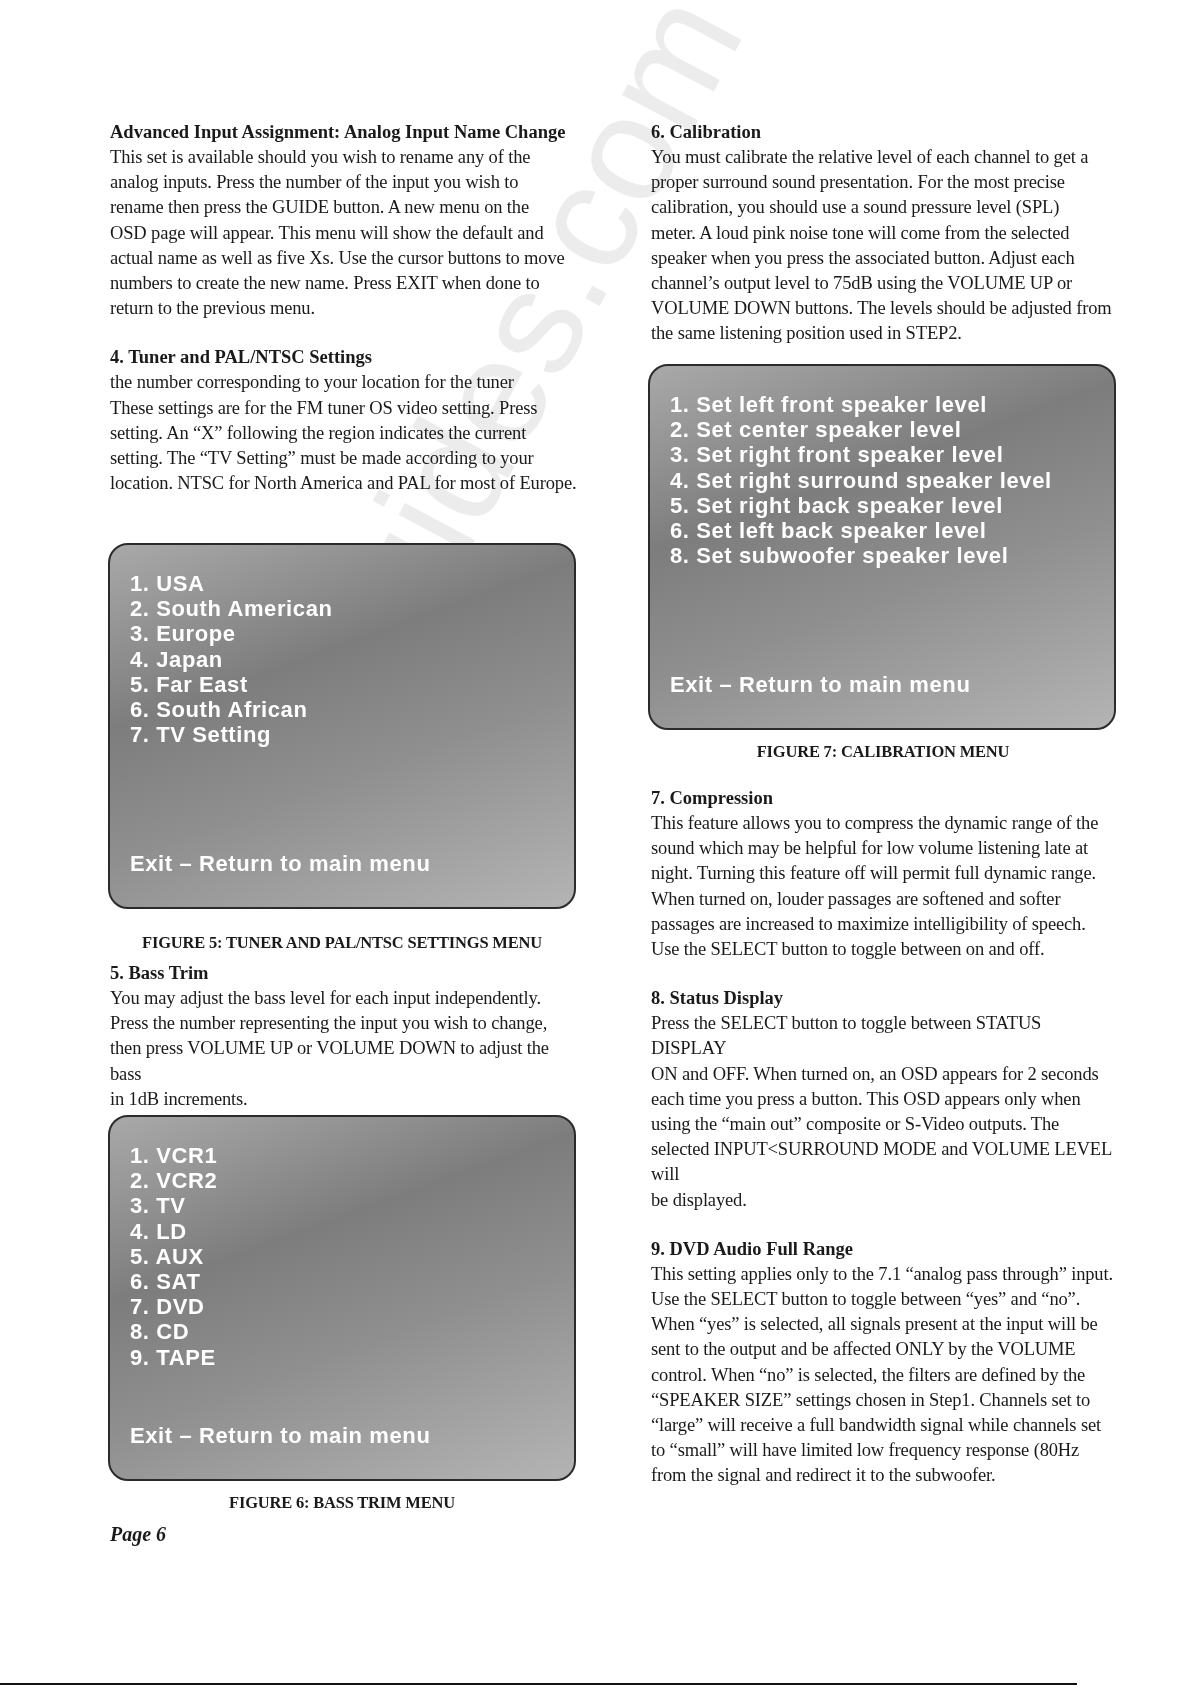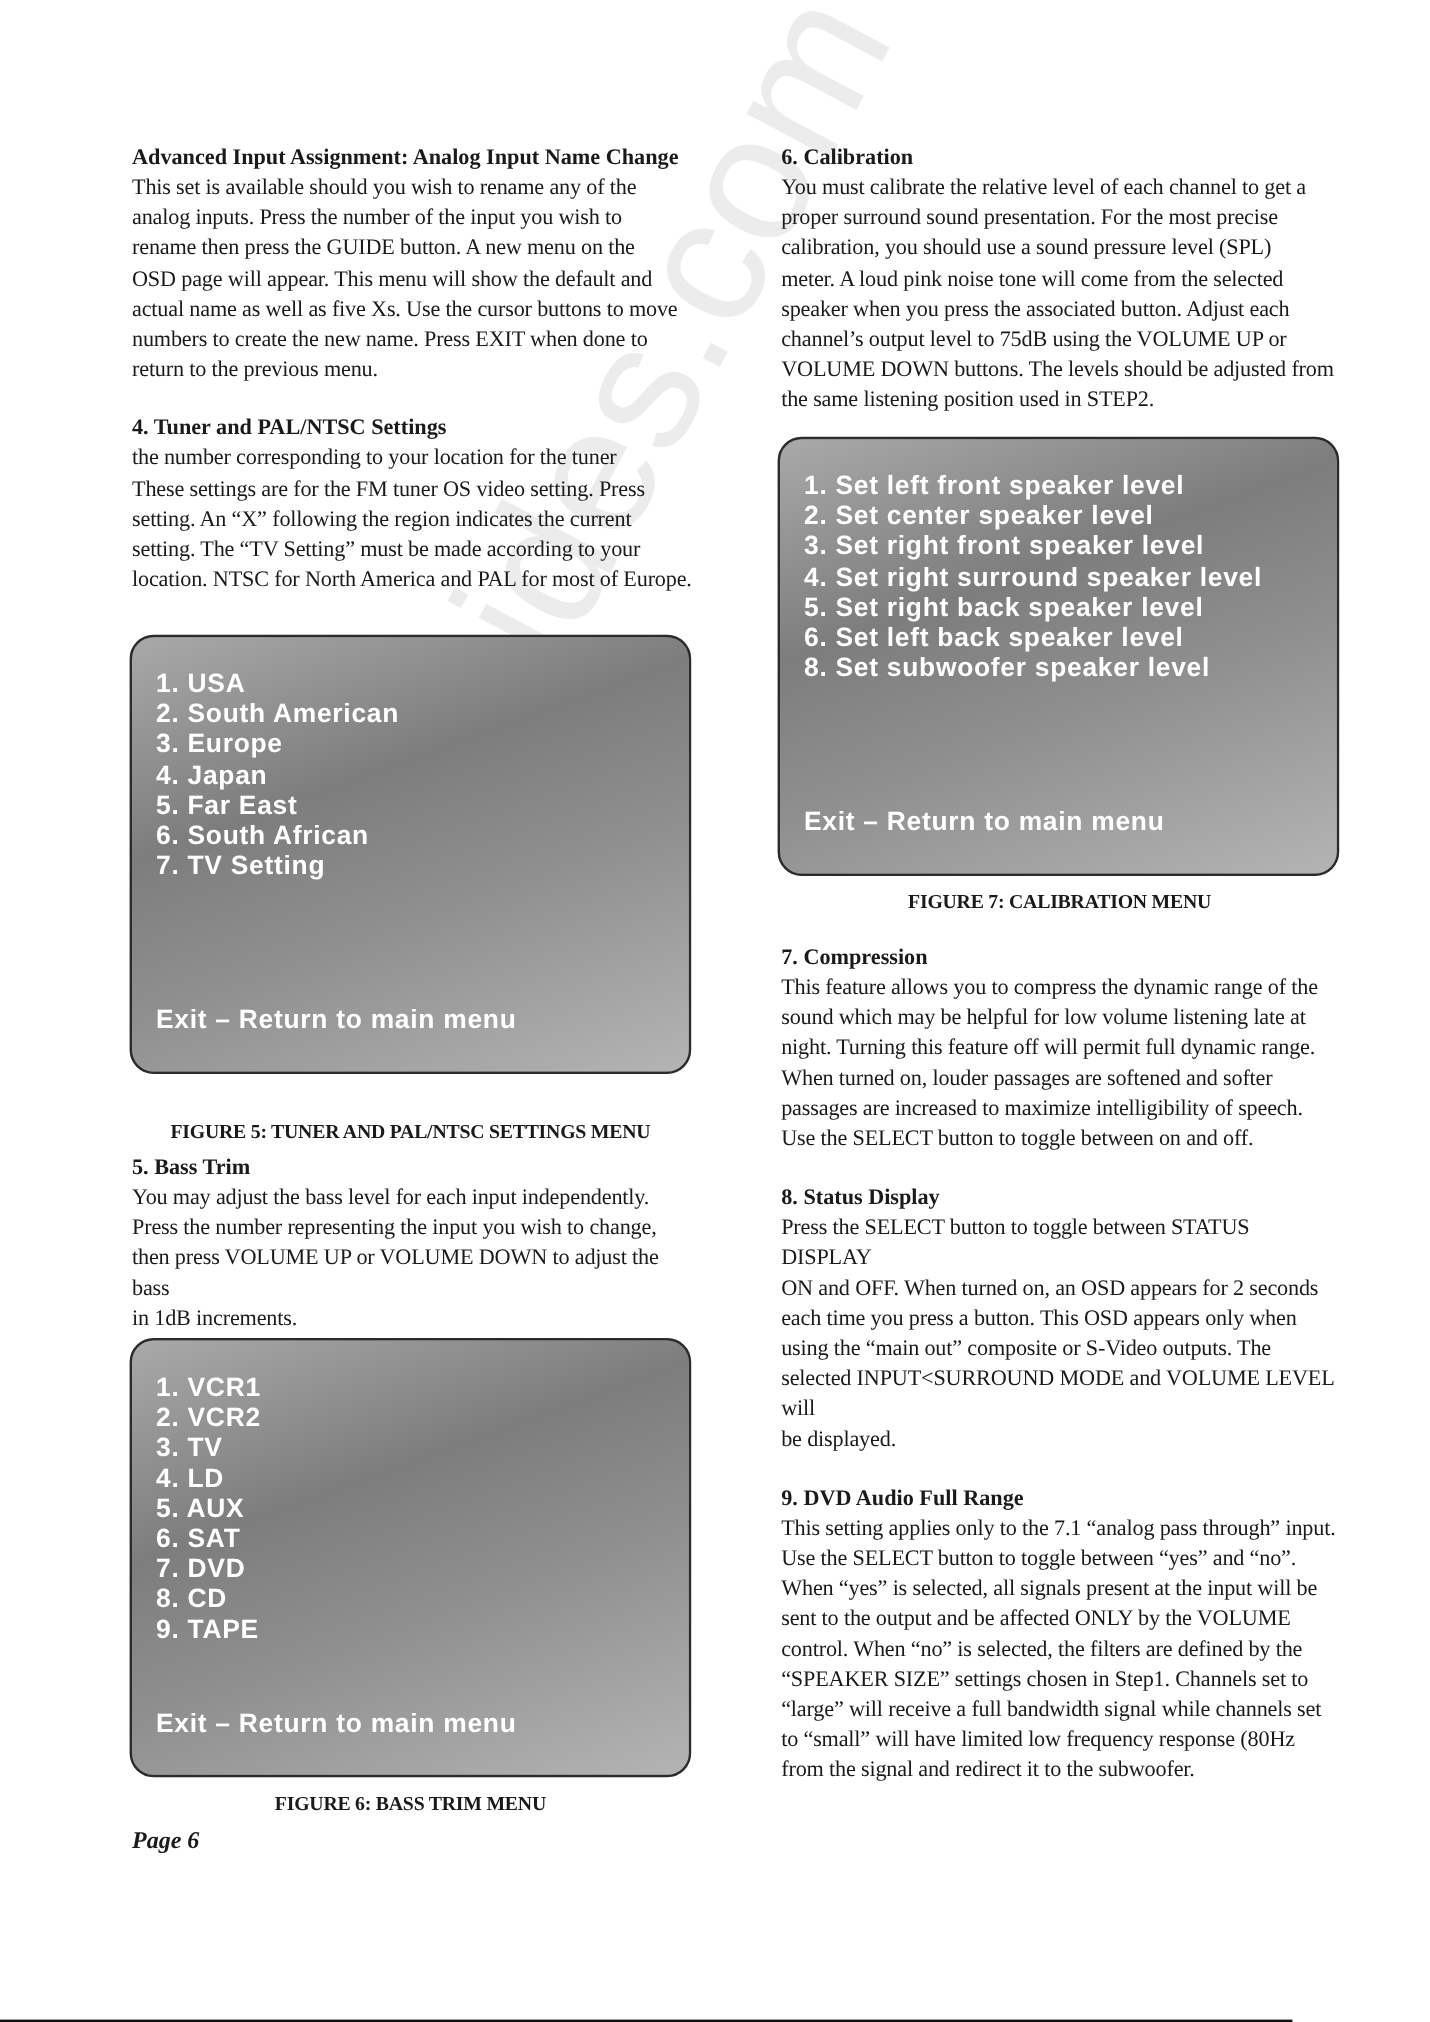--- a/index.html
+++ b/index.html
@@ -60,21 +60,21 @@
 <div class="col col-left" style="top:961px;">
   <div class="heading">5. Bass Trim</div>
   <div class="para">
     <div>You may adjust the bass level for each input independently.</div>
     <div>Press the number representing the input you wish to change,</div>
     <div>then press VOLUME UP or VOLUME DOWN to adjust the bass</div>
     <div>in 1dB increments.</div>
   </div>
 </div>
 
-<div class="osd" style="left:108px; top:529px; width:468px; height:366px;">
+<div class="osd" style="left:108px; top:543px; width:468px; height:366px;">
   <ul class="osd-list">
     <li class="osd-item">1. USA</li>
     <li class="osd-item">2. South American</li>
     <li class="osd-item">3. Europe</li>
     <li class="osd-item">4. Japan</li>
     <li class="osd-item">5. Far East</li>
     <li class="osd-item">6. South African</li>
     <li class="osd-item">7. TV Setting</li>
   </ul>
   <div class="osd-exit" style="top:306px;">Exit – Return to main menu</div>

